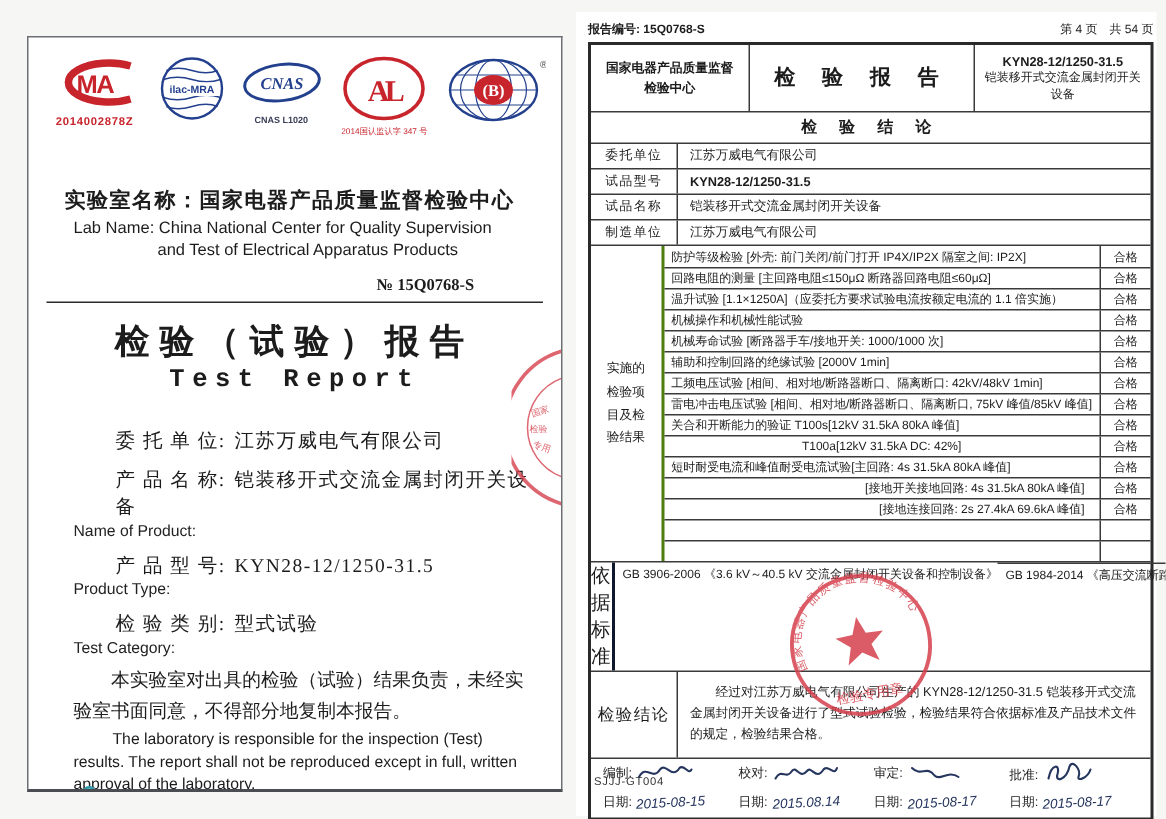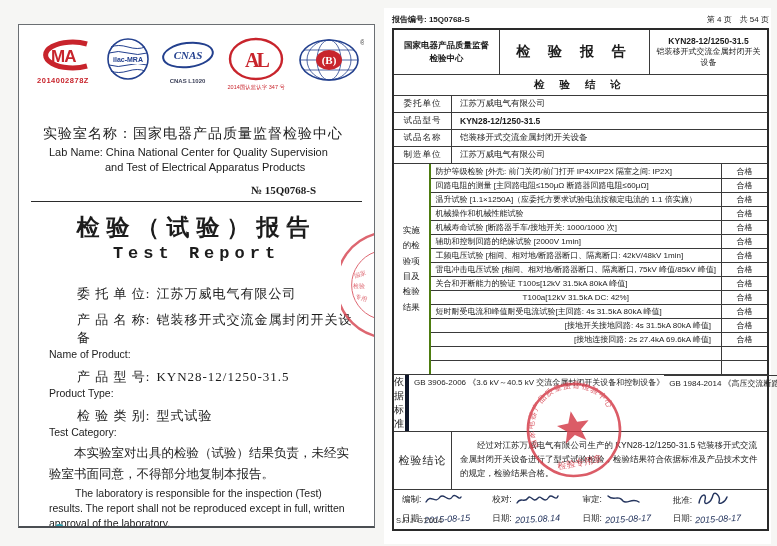--- a/index.html
+++ b/index.html
@@ -6,21 +6,21 @@
   html,body { width:777px; height:546px; }
   body { background:#f6f6f4; font-family:"Liberation Sans", sans-serif; color:#1c1c1c; position:relative; overflow:hidden; }
 
   
   .page-left { position:absolute; left:18px; top:24px; width:357px; height:504px; background:#fff; border:1px solid #6b6f73; border-bottom:2px solid #4a4e52; overflow:hidden; }
   .logo-row { position:absolute; left:12px; top:12px; width:333px; display:flex; align-items:flex-start; justify-content:space-between; }
   .logo-block { display:flex; flex-direction:column; align-items:center; }
   .logo-num-red { color:#c8242c; font-size:7.5px; font-weight:bold; margin-top:1px; letter-spacing:.5px; }
   .logo-num-dark { color:#3a3f57; font-size:6px; font-weight:bold; margin-top:1px; }
   .logo-num-tiny { color:#c8242c; font-size:5.5px; margin-top:1px; white-space:nowrap; }
-  .lab-zh { position:absolute; left:24px; top:100px; font-family:"Liberation Serif", serif; font-weight:normal; font-size:14px; letter-spacing:1px; }
+  .lab-zh { position:absolute; left:24px; top:100px; font-family:"Liberation Serif", serif; font-weight:bold; font-size:14px; letter-spacing:1px; }
   .lab-en1 { position:absolute; left:30px; top:121px; font-size:11px; }
   .lab-en2 { position:absolute; left:86px; top:136px; font-size:11px; }
   .report-no { position:absolute; left:232px; top:159px; font-family:"Liberation Serif", serif; font-size:11px; font-weight:bold; }
   .rule { position:absolute; left:12px; right:12px; top:176px; border-top:1.5px solid #2b2b2b; }
   .big-title { position:absolute; left:0; top:187px; width:100%; text-align:center; font-family:"Liberation Serif", serif; font-size:23px; font-weight:bold; letter-spacing:7px; }
   .big-title-en { position:absolute; left:0; top:219px; width:100%; text-align:center; font-family:"Liberation Mono", monospace; font-size:17px; font-weight:bold; letter-spacing:5px; }
   .fields { position:absolute; left:58px; top:260px; width:280px; }
   .field { margin-bottom:8px; }
   .field-zh { font-family:"Liberation Serif", serif; font-size:13px; letter-spacing:1px; }
   .field-zh .fv { margin-left:6px; }
@@ -52,23 +52,23 @@
   .info { height:17px; }
   .valbold { font-weight:bold; }
   .testblock { display:flex; border-top:1px solid #3a3a3a; }
   .test-label { width:58px; border-right:2px solid #4d7c0f; display:flex; align-items:center; justify-content:center; text-align:center; font-size:8.5px; line-height:1.8; padding:4px 7px; }
   .test-rows { flex:1; display:flex; flex-direction:column; }
   .trow { display:flex; border-top:1px solid #3a3a3a; height:14px; }
   .trow:first-child { border-top:none; }
   .tdesc { flex:1; display:flex; align-items:center; padding:0 5px; font-size:8px; white-space:nowrap; overflow:hidden; }
   .tdesc.al-c { justify-content:center; }
   .tdesc.al-r { justify-content:flex-end; padding-right:10px; }
-  .tres { width:46px; border-left:1px solid #3a3a3a; display:flex; align-items:center; justify-content:center; font-size:8px; }
+  .tres { width:34px; border-left:1px solid #3a3a3a; display:flex; align-items:center; justify-content:center; font-size:8px; }
   .stdblock { display:flex; border-top:1px solid #3a3a3a; }
-  .std-label { width:35px; border-right:4px solid #0f172a; display:flex; align-items:center; justify-content:center; font-size:10px; letter-spacing:1px; }
+  .std-label { width:35px; border-right:2px solid #0f172a; display:flex; align-items:center; justify-content:center; font-size:13px; letter-spacing:1px; }
   .std-rows { flex:1; display:flex; flex-direction:row; }
   .srow { border-top:1px solid #3a3a3a; height:15px; display:flex; align-items:center; padding-left:5px; font-size:8px; white-space:nowrap; }
   .srow:first-child { border-top:none; }
   .srow.empty { height:13px; }
   .conc { min-height:58px; }
   .conc .lab { width:58px; border-right:1px solid #3a3a3a; display:flex; align-items:center; justify-content:center; font-size:11px; letter-spacing:1px; }
   .conc .txt { flex:1; padding:6px 8px; font-size:8.5px; line-height:1.65; text-indent:2em; }
   .sigrow { height:40px; display:flex; align-items:stretch; padding:3px 6px; }
   .siggroup { flex:1; display:flex; flex-direction:column; justify-content:space-between; padding:1px 2px; }
   .sigline { display:flex; align-items:center; gap:3px; font-size:8.5px; }

